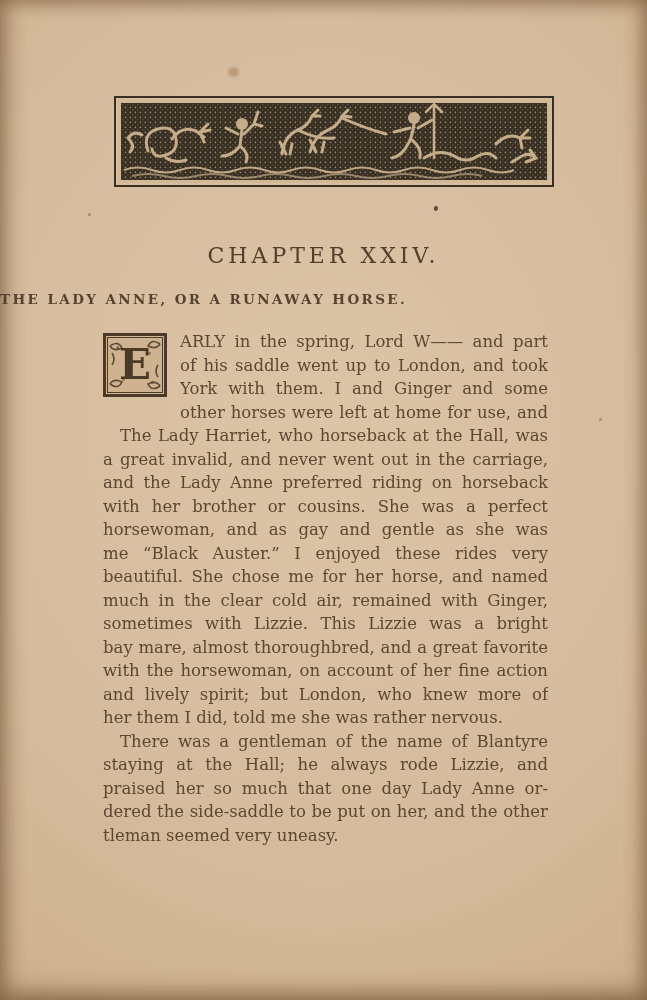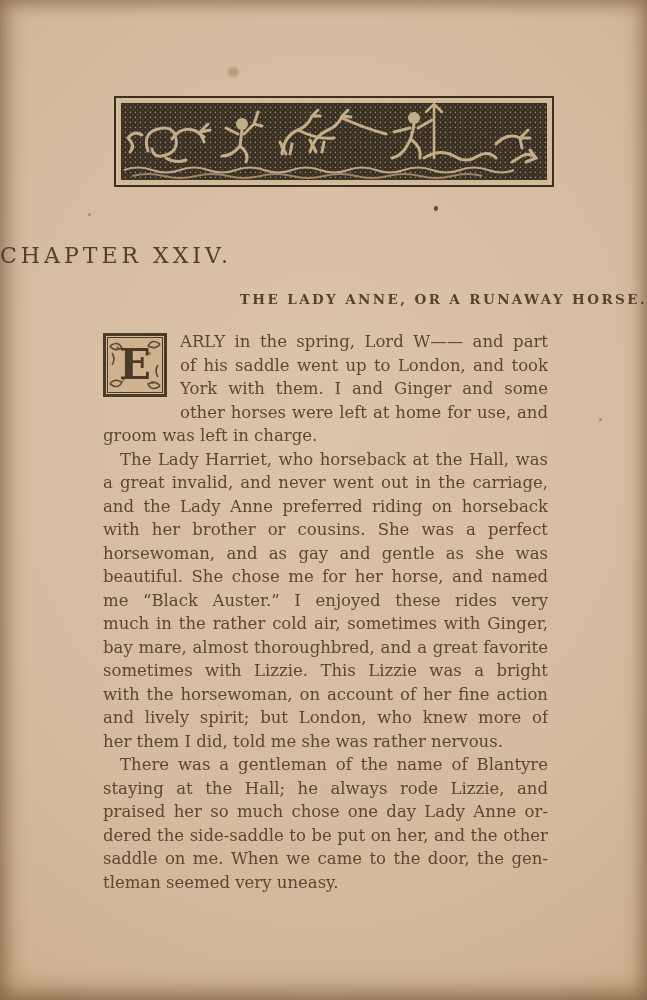--- a/index.html
+++ b/index.html
@@ -28,27 +28,27 @@
   .edge-speck  { left: 599px; top: 418px; width: 3px;  height: 3px;  background: rgba(110,82,50,0.45); }
 
   .headpiece {
     position: absolute; left: 114px; top: 96px;
     width: 440px; height: 91px;
   }
   .headpiece svg { display: block; width: 100%; height: 100%; }
 
   .chapter-heading {
     position: absolute; left: 0; top: 243px; width: 647px;
-    text-align: left;
+    text-align: center;
     font-size: 22px; letter-spacing: 4px; font-weight: 500;
     color: #52402c;
   }
   .chapter-subtitle {
     position: absolute; left: 0; top: 291px; width: 647px;
-    text-align: right;
+    text-align: left;
     font-size: 13.5px; font-weight: bold; letter-spacing: 2.4px;
     color: #55422e;
   }
 
   .text-column {
     position: absolute; left: 103px; top: 330px; width: 445px;
     color: #5c4730;
     font-size: 16.5px; line-height: 23.5px;
     text-rendering: optimizeLegibility;
   }
@@ -167,41 +167,39 @@
           <path d="M54 50 q-8 6 -12 -2 q8 -4 12 2"></path>
           <path d="M6 29 q4 -6 0 -12 M52 29 q-4 6 0 12"></path>
         </g>
       </svg>
       <span class="drop-cap-letter">E</span>
     </div>
     <div class="line">ARLY in the spring, Lord W—— and part</div>
     <div class="line">of his saddle went up to London, and took</div>
     <div class="line">York with them.  I and Ginger and some</div>
     <div class="line">other horses were left at home for use, and the head</div>
-    <div class="line last">groom was left in charge.</div>
   </div>
 
   <div class="paragraph">
     <div class="line indent">The Lady Harriet, who horseback at the Hall, was</div>
     <div class="line">a great invalid, and never went out in the carriage,</div>
     <div class="line">and the Lady Anne preferred riding on horseback</div>
     <div class="line">with her brother or cousins.  She was a perfect</div>
     <div class="line">horsewoman, and as gay and gentle as she was</div>
+    <div class="line">me “Black Auster.”  I enjoyed these rides very</div>
     <div class="line">beautiful.  She chose me for her horse, and named</div>
-    <div class="line">me “Black Auster.”  I enjoyed these rides very</div>
-    <div class="line">much in the rather cold air, sometimes with Ginger,</div>
+    <div class="line">much in the clear cold air, remained with Ginger,</div>
+    <div class="line">sometimes with Lizzie.  This Lizzie was a bright</div>
     <div class="line">bay mare, almost thoroughbred, and a great favorite</div>
-    <div class="line">sometimes with Lizzie.  This Lizzie was a bright</div>
     <div class="line">with the horsewoman, on account of her fine action</div>
     <div class="line">and lively spirit; but London, who knew more of</div>
     <div class="line last">her them I did, told me she was rather nervous.</div>
   </div>
 
   <div class="paragraph">
     <div class="line indent">There was a gentleman of the name of Blantyre</div>
     <div class="line">staying at the Hall; he always rode Lizzie, and</div>
-    <div class="line">praised her so much chose one day Lady Anne or-</div>
+    <div class="line">praised her so much that one day Lady Anne or-</div>
     <div class="line">dered the side-saddle to be put on her, and the other</div>
-    <div class="line">saddle on me.  When we came to the door, the gen-</div>
     <div class="line last">tleman seemed very uneasy.</div>
   </div>
 
 </div>
 
 </body></html>

